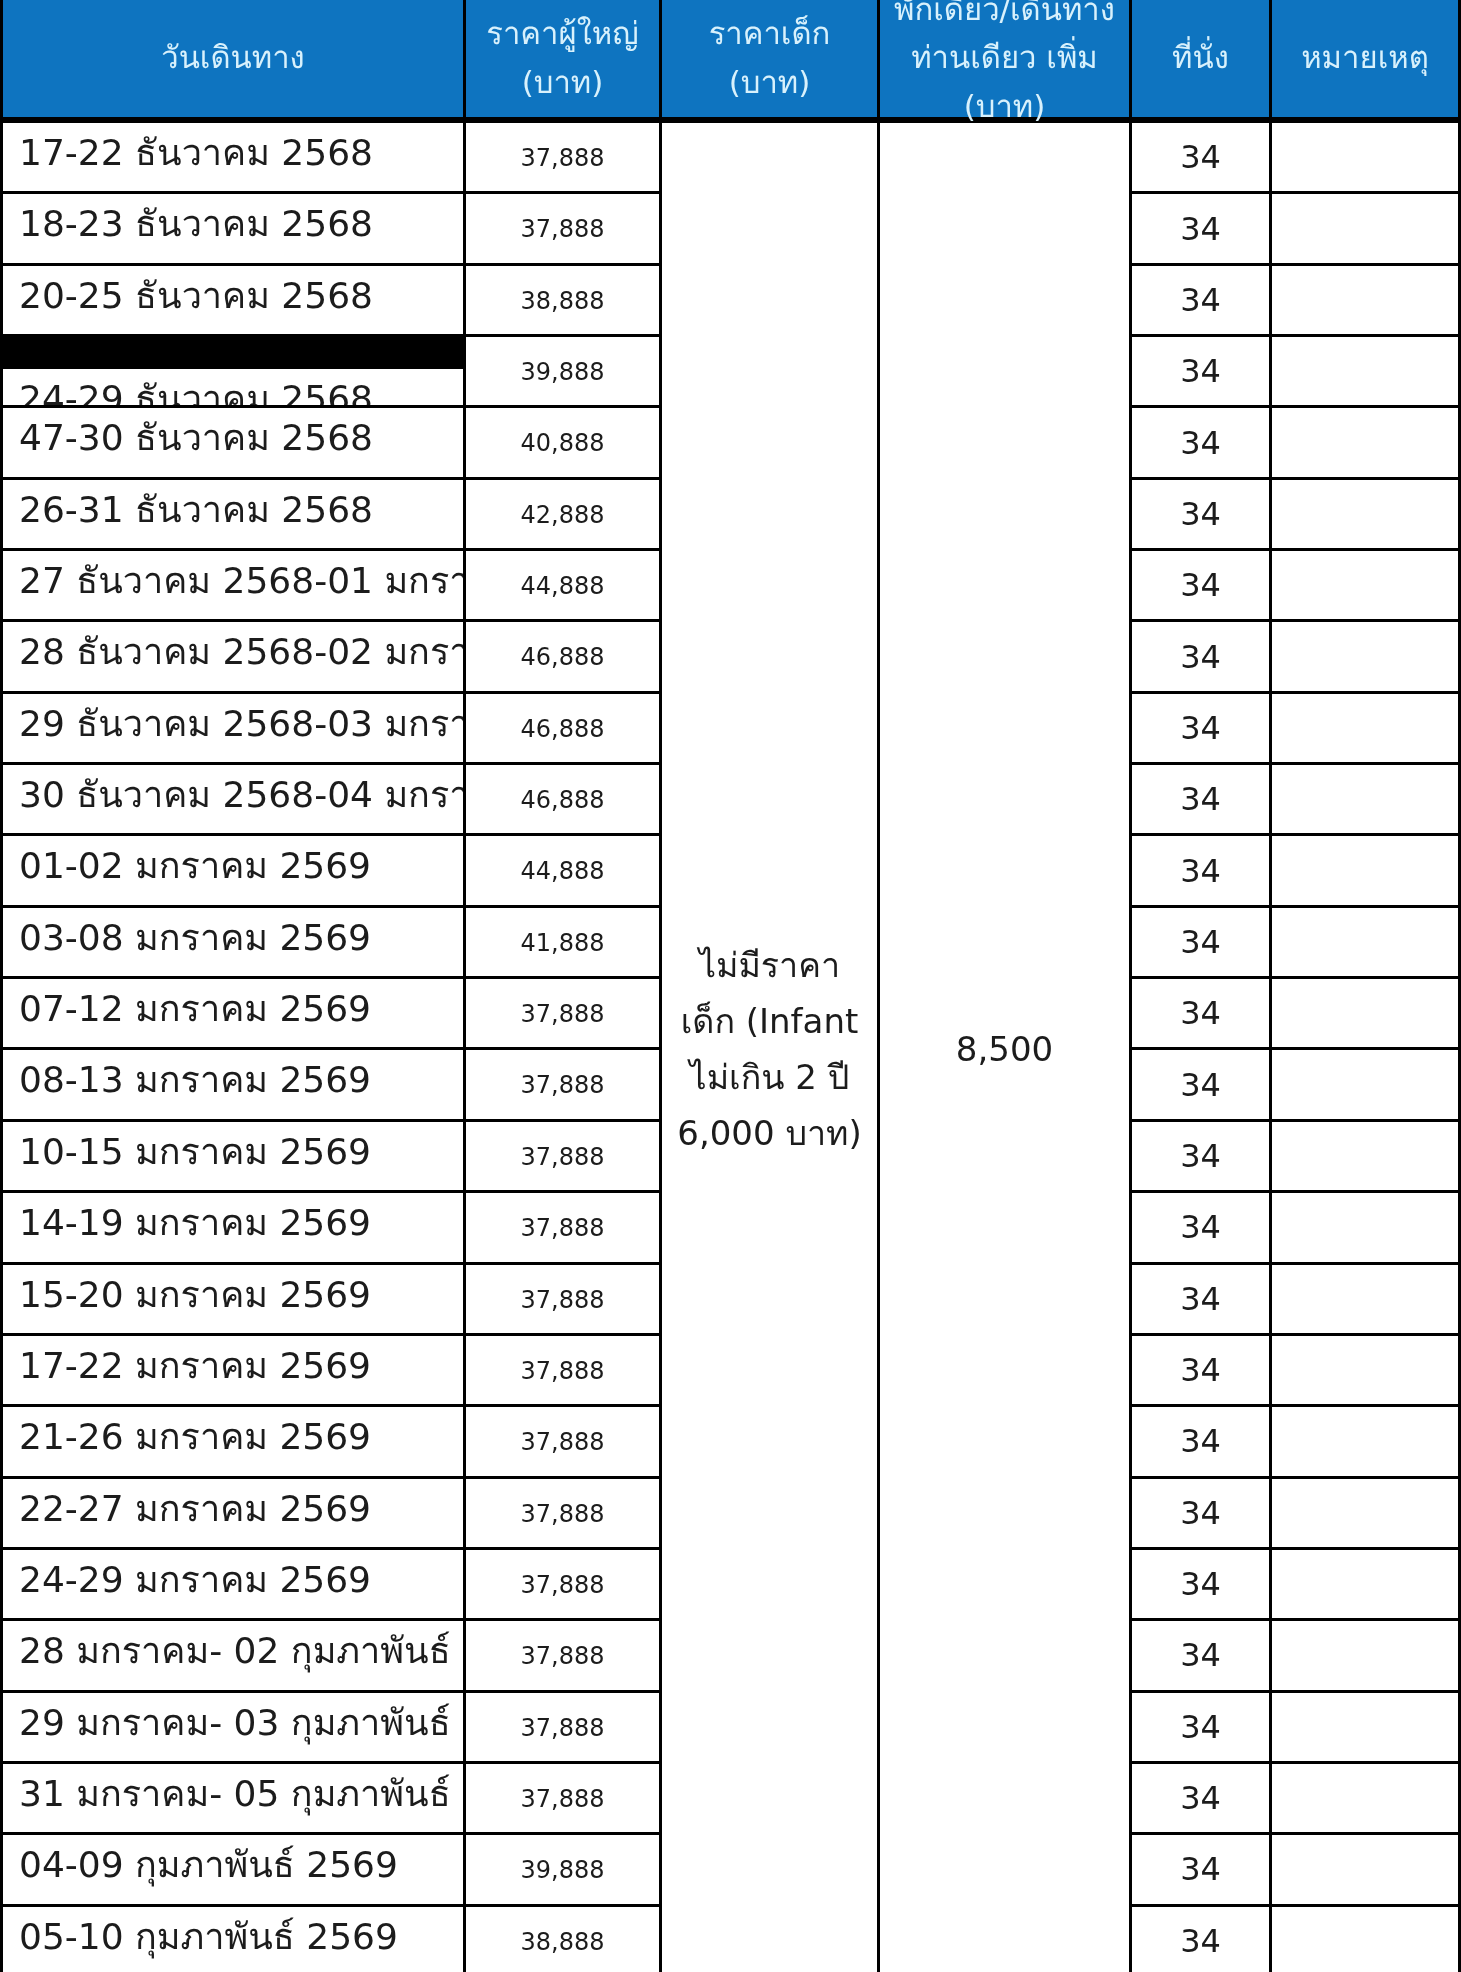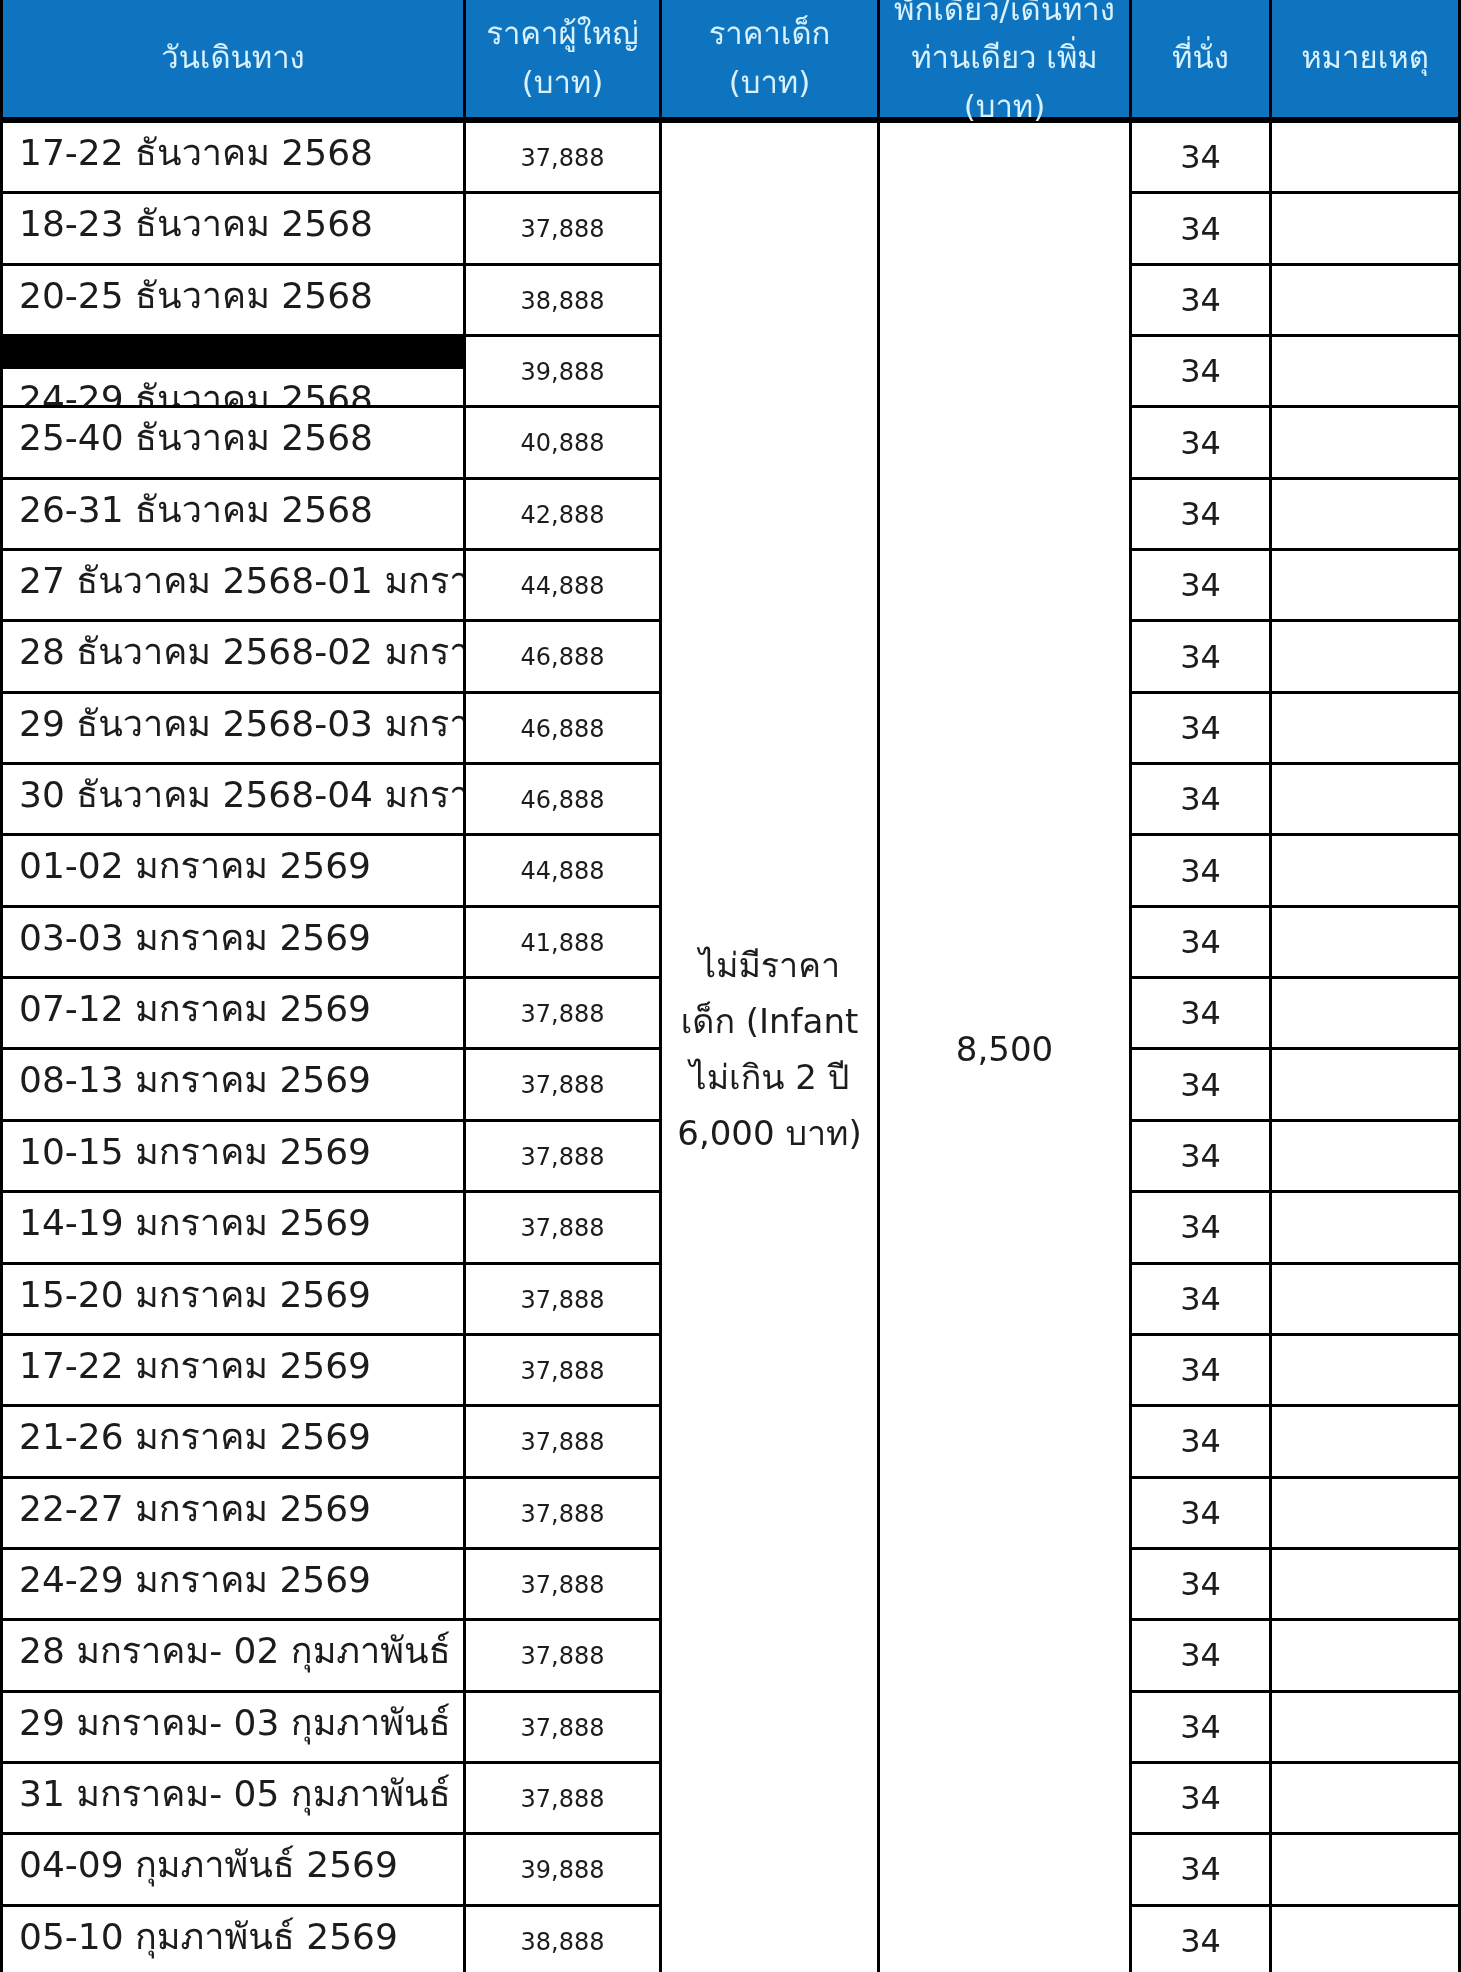--- a/index.html
+++ b/index.html
@@ -110,21 +110,21 @@
   <div class="cell c-date" style="grid-row: 4;">20-25 ธันวาคม 2568</div>
   <div class="cell c-price" style="grid-row: 4;">38,888</div>
   <div class="cell c-seat" style="grid-row: 4;">34</div>
   <div class="cell c-remark" style="grid-row: 4;"></div>
 
   <div class="cell c-date" style="grid-row: 5; margin-top: 32px;">24-29 ธันวาคม 2568</div>
   <div class="cell c-price" style="grid-row: 5;">39,888</div>
   <div class="cell c-seat" style="grid-row: 5;">34</div>
   <div class="cell c-remark" style="grid-row: 5;"></div>
 
-  <div class="cell c-date" style="grid-row: 6;">25-40 ธันวาคม 2568</div>
+  <div class="cell c-date" style="grid-row: 6;">47-30 ธันวาคม 2568</div>
   <div class="cell c-price" style="grid-row: 6;">40,888</div>
   <div class="cell c-seat" style="grid-row: 6;">34</div>
   <div class="cell c-remark" style="grid-row: 6;"></div>
 
   <div class="cell c-date" style="grid-row: 7;">26-31 ธันวาคม 2568</div>
   <div class="cell c-price" style="grid-row: 7;">42,888</div>
   <div class="cell c-seat" style="grid-row: 7;">34</div>
   <div class="cell c-remark" style="grid-row: 7;"></div>
 
   <div class="cell c-date" style="grid-row: 8;">27 ธันวาคม 2568-01 มกราคม 2569</div>
@@ -145,21 +145,21 @@
   <div class="cell c-date" style="grid-row: 11;">30 ธันวาคม 2568-04 มกราคม 2569</div>
   <div class="cell c-price" style="grid-row: 11;">46,888</div>
   <div class="cell c-seat" style="grid-row: 11;">34</div>
   <div class="cell c-remark" style="grid-row: 11;"></div>
 
   <div class="cell c-date" style="grid-row: 12;">01-02 มกราคม 2569</div>
   <div class="cell c-price" style="grid-row: 12;">44,888</div>
   <div class="cell c-seat" style="grid-row: 12;">34</div>
   <div class="cell c-remark" style="grid-row: 12;"></div>
 
-  <div class="cell c-date" style="grid-row: 13;">03-03 มกราคม 2569</div>
+  <div class="cell c-date" style="grid-row: 13;">03-08 มกราคม 2569</div>
   <div class="cell c-price" style="grid-row: 13;">41,888</div>
   <div class="cell c-seat" style="grid-row: 13;">34</div>
   <div class="cell c-remark" style="grid-row: 13;"></div>
 
   <div class="cell c-date" style="grid-row: 14;">07-12 มกราคม 2569</div>
   <div class="cell c-price" style="grid-row: 14;">37,888</div>
   <div class="cell c-seat" style="grid-row: 14;">34</div>
   <div class="cell c-remark" style="grid-row: 14;"></div>
 
   <div class="cell c-date" style="grid-row: 15;">08-13 มกราคม 2569</div>

